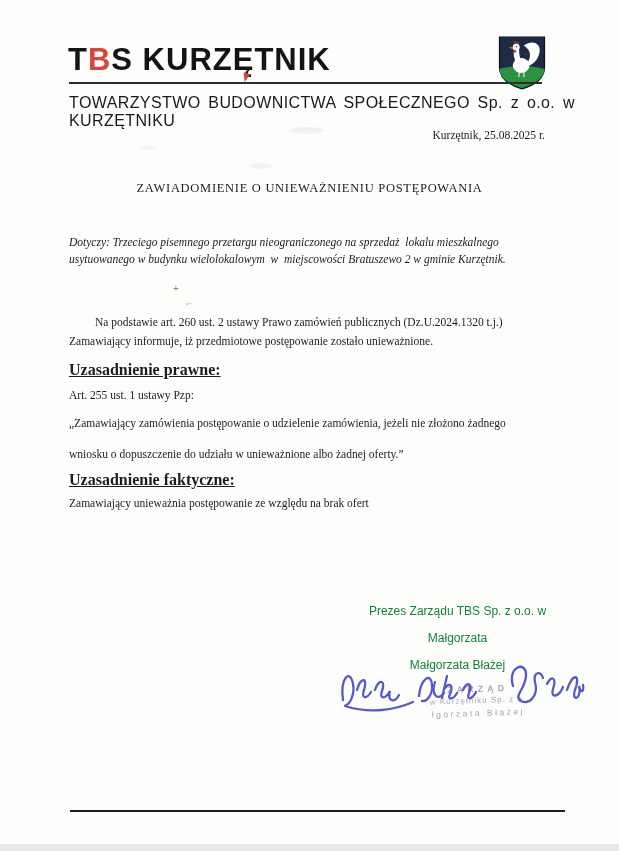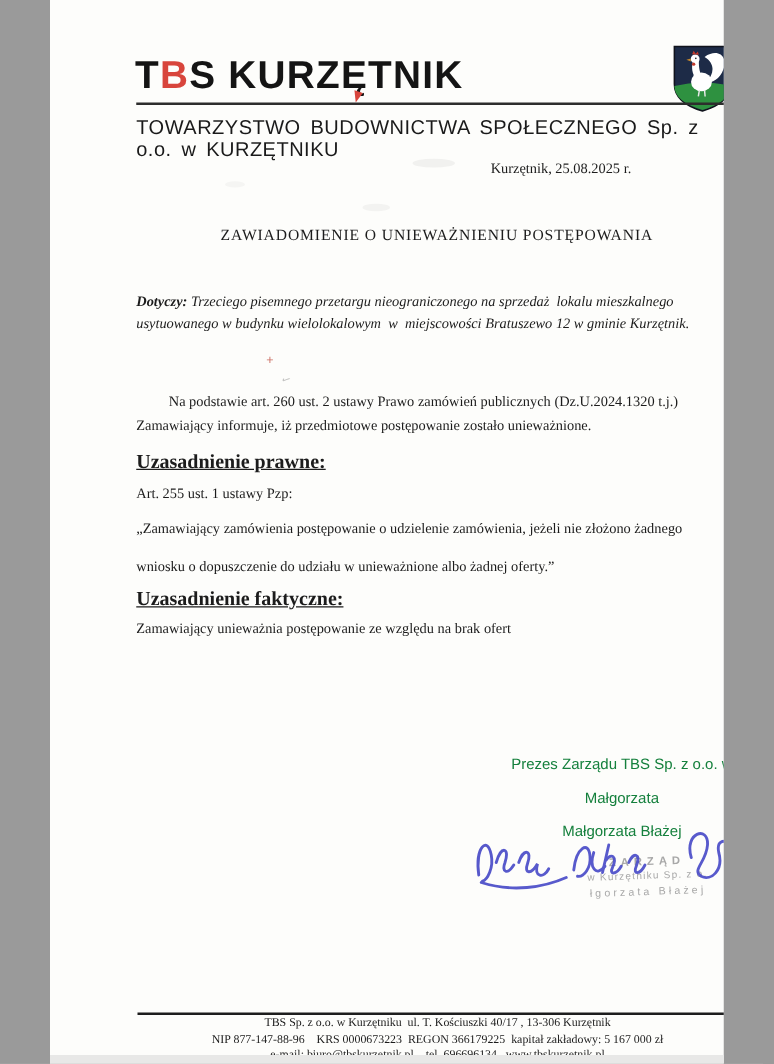--- a/index.html
+++ b/index.html
@@ -1,18 +1,18 @@
 <!DOCTYPE html>
 <html><head>
 <meta charset="utf-8">
 <style>
   html,body{margin:0;padding:0;background:#9a9a9a;}
   .page{
     position:relative;
-    width:539px;height:851px;
+    width:619px;height:851px;
     margin:0 auto;
     background:#fdfdfb;
     overflow:hidden;
     font-family:"Liberation Serif", serif;
     color:#1c1c1c;
   }
   .abs{position:absolute;}
   .prewrap{white-space:pre-wrap;}
 
   
@@ -43,21 +43,21 @@
   }
   .crest{left:497px;top:35px;}
 
   
   .dateline{right:74px;top:129px;font-size:11.5px;}
   .doc-title{
     left:0;top:181px;width:619px;text-align:center;
     font-size:12.5px;letter-spacing:.7px;
   }
   .subject{left:69px;top:234px;width:480px;font-style:italic;font-size:11.5px;line-height:17px;text-align:justify;}
-  .subject .lbl{font-weight:bold;}
+  .subject .lbl{font-weight:normal;}
   .bodyline{left:69px;width:482px;font-size:11.5px;}
   .indent{text-indent:26px;}
   .heading{font-weight:bold;text-decoration:underline;font-size:16px;}
 
   
   .sigblock{
     left:340px;top:604px;width:235px;text-align:center;
     font-family:"Liberation Sans", sans-serif;
     font-size:12px;color:#15803d;
   }
@@ -116,21 +116,21 @@
 
   <div class="abs header-rule"></div>
   <div class="abs subtitle">TOWARZYSTWO BUDOWNICTWA SPOŁECZNEGO Sp. z o.o. w KURZĘTNIKU</div>
 
   <div class="abs dateline">Kurzętnik, 25.08.2025 r.</div>
 
   <div class="abs doc-title">ZAWIADOMIENIE O UNIEWAŻNIENIU POSTĘPOWANIA</div>
 
   <div class="abs subject">
     <span class="lbl prewrap">Dotyczy:</span><span class="prewrap"> Trzeciego pisemnego przetargu nieograniczonego na sprzedaż  lokalu mieszkalnego</span><br>
-    <span class="prewrap">usytuowanego w budynku wielolokalowym  w  miejscowości Bratuszewo 12 w gminie Kurzętnik.</span>
+    <span class="prewrap">usytuowanego w budynku wielolokalowym  w  miejscowości Bratuszewo 2 w gminie Kurzętnik.</span>
   </div>
 
   <div class="abs bodyline indent" style="top:316px">Na podstawie art. 260 ust. 2 ustawy Prawo zamówień publicznych (Dz.U.2024.1320 t.j.)</div>
   <div class="abs bodyline" style="top:335px">Zamawiający informuje, iż przedmiotowe postępowanie zostało unieważnione.</div>
 
   <div class="abs bodyline heading" style="top:361px">Uzasadnienie prawne:</div>
   <div class="abs bodyline" style="top:389px">Art. 255 ust. 1 ustawy Pzp:</div>
   <div class="abs bodyline" style="top:417px">„Zamawiający zamówienia postępowanie o udzielenie zamówienia, jeżeli nie złożono żadnego</div>
   <div class="abs bodyline" style="top:448px">wniosku o dopuszczenie do udziału w unieważnione albo żadnej oferty.”</div>
 
@@ -160,25 +160,20 @@
       <path d="M112,18 L107,40"></path>
       <path d="M110,30 C114,24 119,27 115,36 C112,42 118,42 122,35"></path>
       <path d="M128,32 C132,23 138,25 134,35 C131,42 137,42 141,34"></path>
       <path d="M178,28 C172,8 192,2 191,18 C190,32 178,38 186,43 C194,47 204,38 200,24 C198,14 206,12 208,20"></path>
       <path d="M212,26 C216,17 222,19 218,31 C215,41 224,39 228,29"></path>
       <path d="M232,32 C238,14 246,16 240,32 C236,44 247,42 244,28 C246,36 249,34 248,27"></path>
     </g>
   </svg>
 
   <div class="abs footer-rule"></div>
-  <div class="abs footer">
-    <p class="prewrap">TBS Sp. z o.o. w Kurzętniku  ul. T. Kościuszki 40/17 , 13-306 Kurzętnik</p>
-    <p class="prewrap">NIP 877-147-88-96    KRS 0000673223  REGON 366179225  kapitał zakładowy: 5 167 000 zł</p>
-    <p class="prewrap">e-mail: biuro@tbskurzetnik.pl    tel. 696696134   www.tbskurzetnik.pl</p>
-  </div>
 
   <div class="abs mark-red">+</div>
   <div class="abs mark-gray">✓</div>
   <div class="abs smudge1"></div>
   <div class="abs smudge2"></div>
   <div class="abs smudge3"></div>
   <div class="abs bottom-band"></div>
 
 </div>
 

